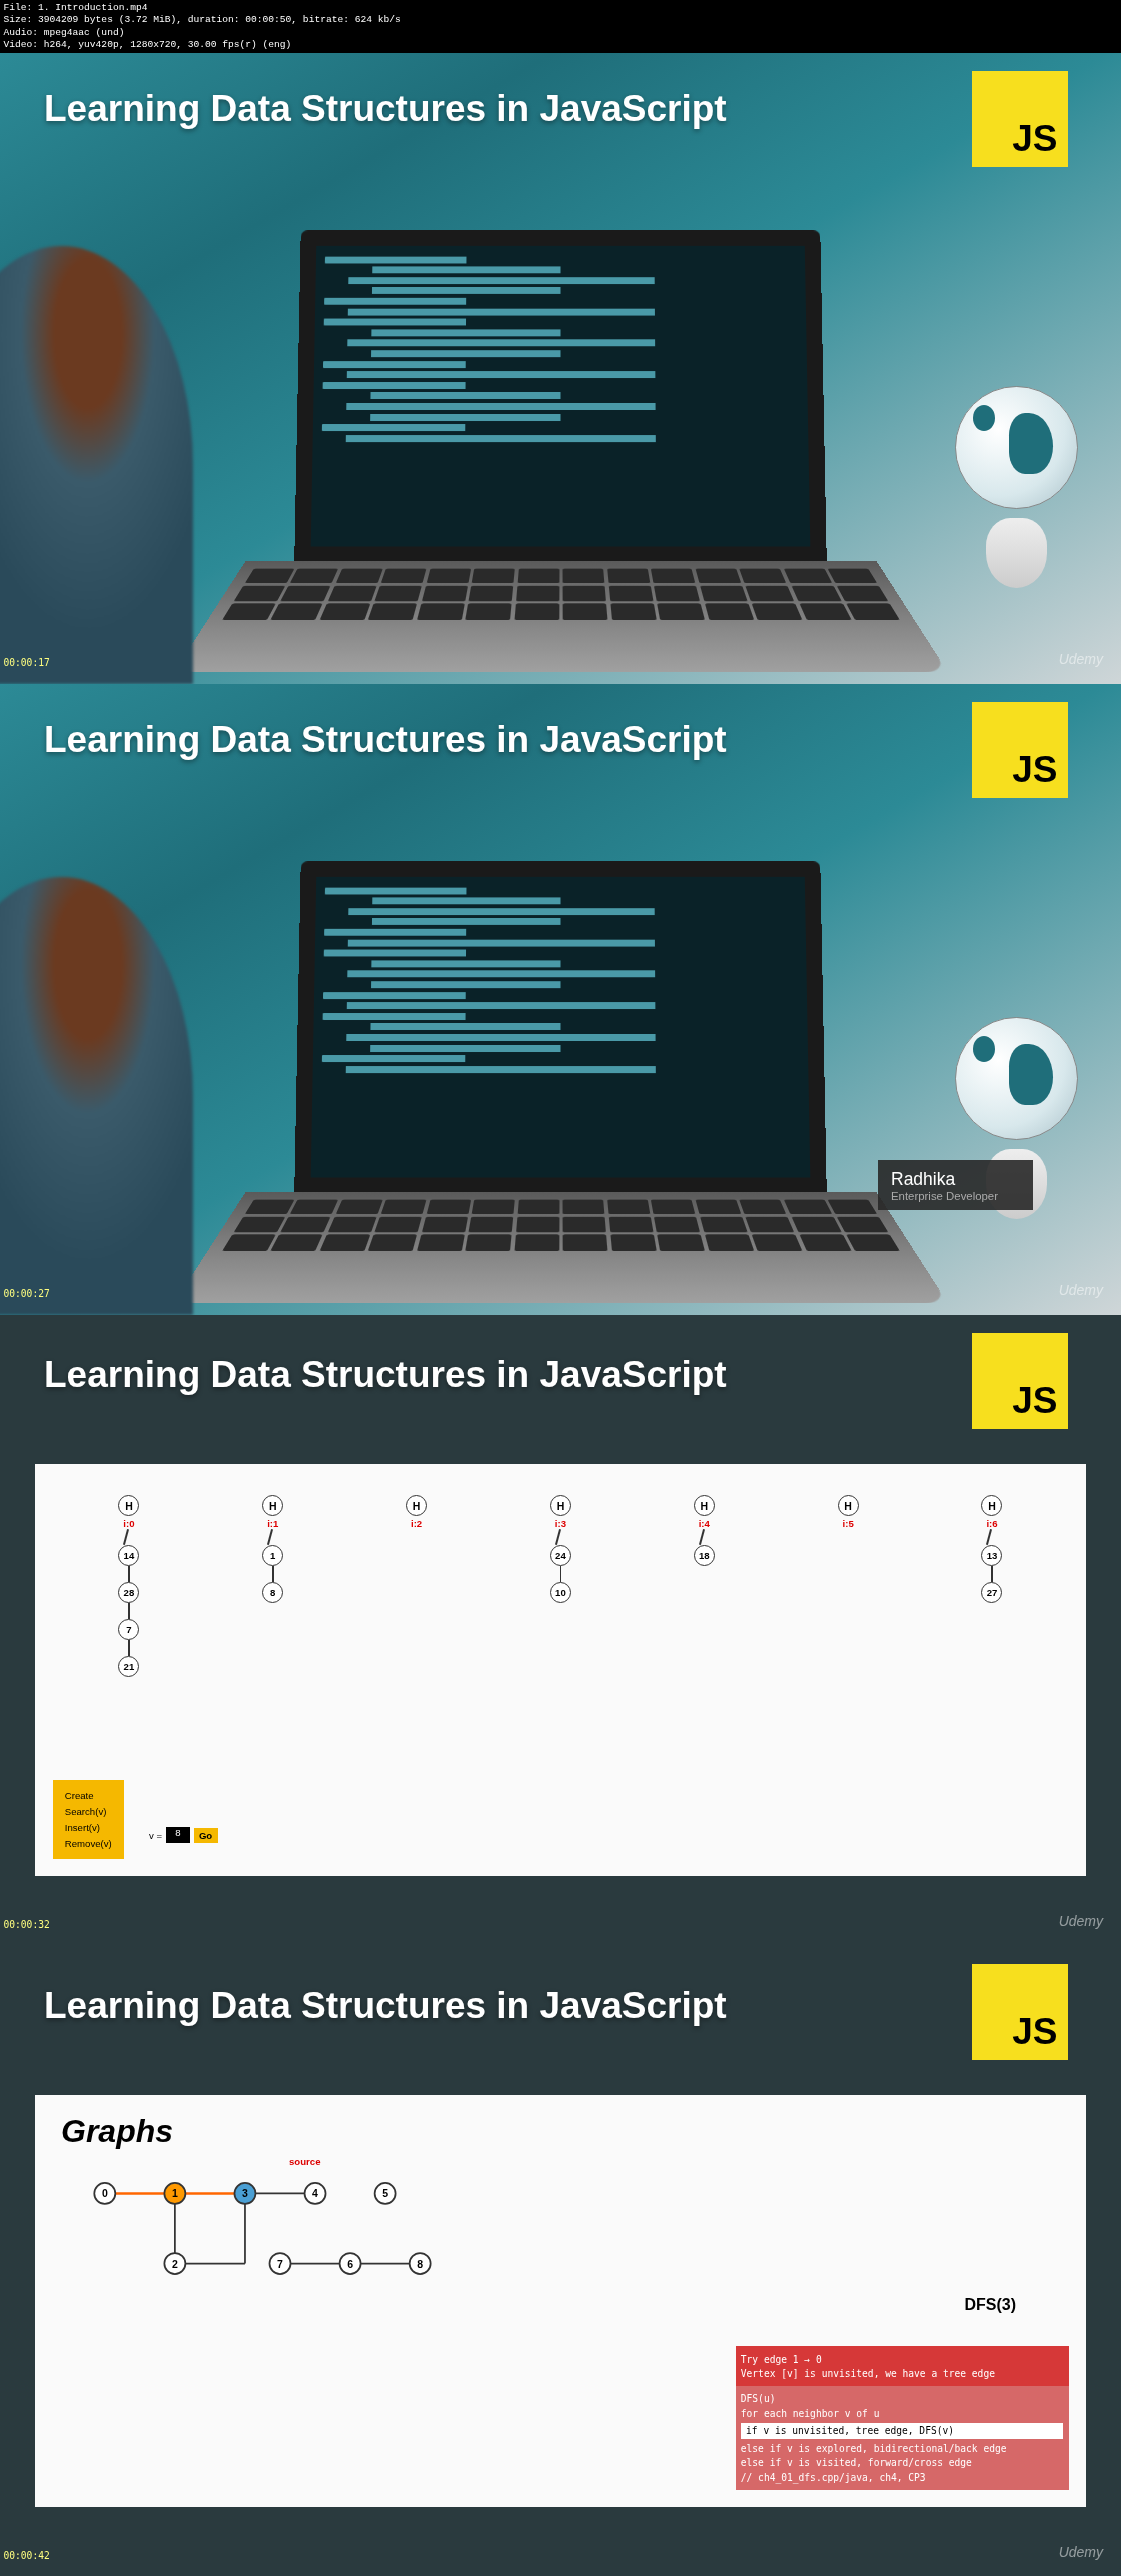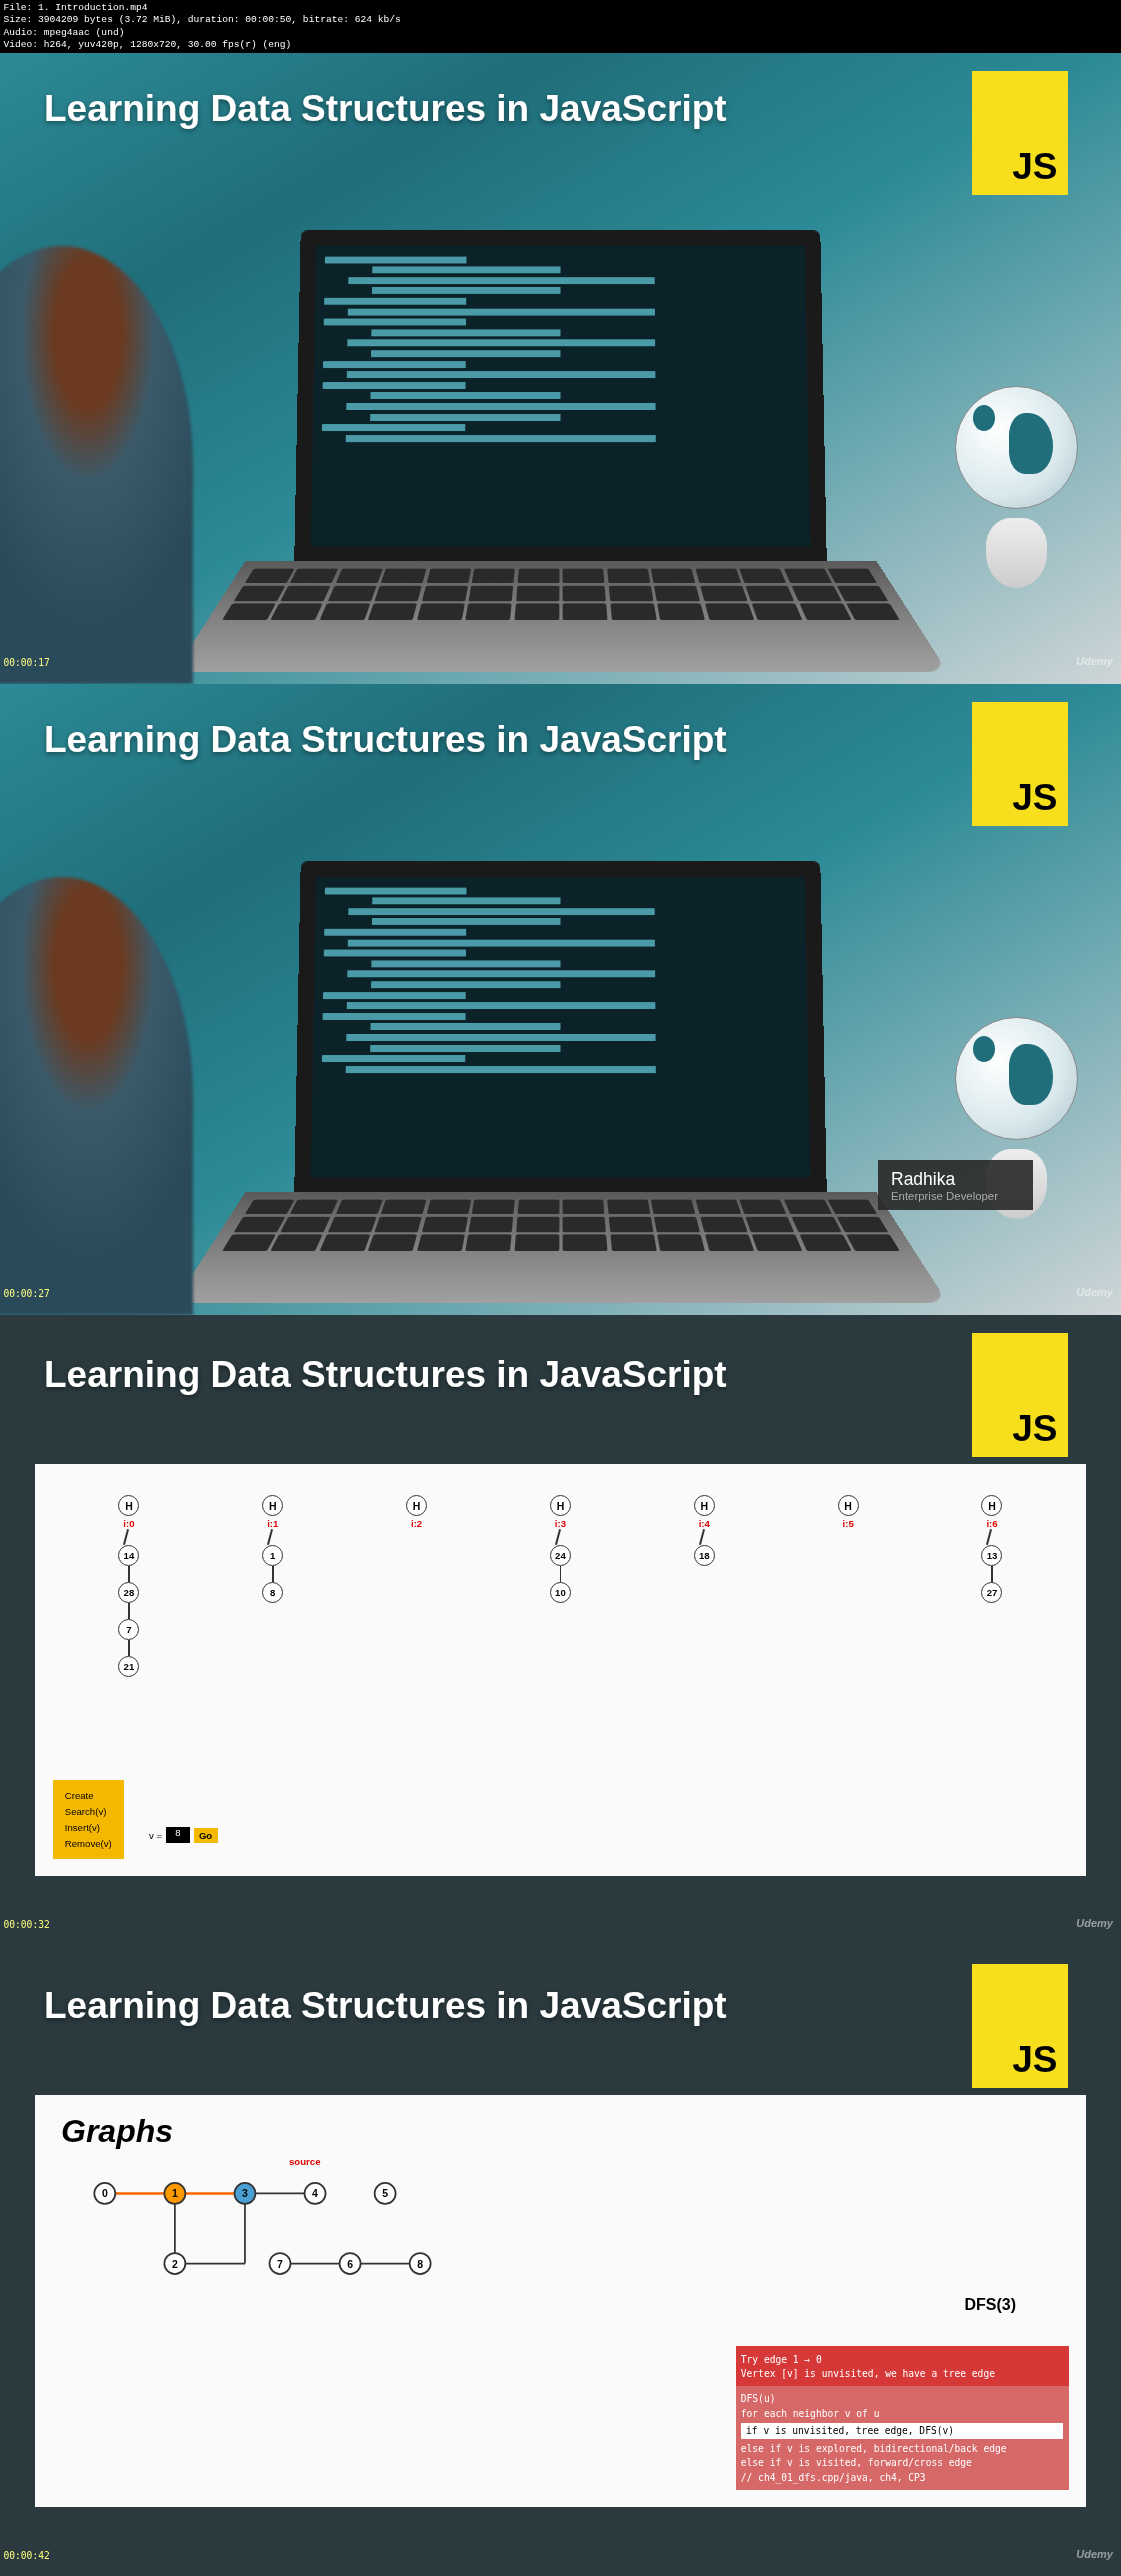--- a/index.html
+++ b/index.html
@@ -6,25 +6,25 @@
 body { font-family: Arial, Helvetica, sans-serif; background: #000; width: 1121px; }
 
 .info-bar { background: #000; color: #fff; font-family: Liberation Mono, monospace; font-size: 9.6px; padding: 1.8px 3.5px; line-height: 1.3; }
 
 .frame { width: 1121px; position: relative; }
 
 .frame-photo { height: 631px; background: linear-gradient(150deg, #2c8a96 0%, #1f6e7a 25%, #2c8a96 50%, #cfd6d8 100%); overflow: hidden; }
 
 .title-overlay { position: absolute; top: 35px; left: 44px; color: #fff; font-size: 37px; font-weight: bold; text-shadow: 0 1.8px 5.3px rgba(0,0,0,0.4); z-index: 5; }
 
-.js-badge { position: absolute; top: 17.5px; right: 53px; width: 96px; height: 124px; background: #f7df1e; display: flex; align-items: flex-end; justify-content: flex-end; padding: 7px 10.5px; font-size: 37px; font-weight: bold; color: #000; z-index: 5; }
+.js-badge { position: absolute; top: 17.5px; right: 53px; width: 96px; height: 96px; background: #f7df1e; display: flex; align-items: flex-end; justify-content: flex-end; padding: 7px 10.5px; font-size: 37px; font-weight: bold; color: #000; z-index: 5; }
 
 .timestamp { position: absolute; bottom: 16px; left: 3.5px; color: #ffff80; font-family: monospace; font-size: 9.6px; z-index: 10; }
 
-.udemy-logo { position: absolute; bottom: 17.5px; right: 8px; color: rgba(255,255,255,0.5); font-size: 11px; font-style: italic; z-index: 5; font-weight: bold; }
+.udemy-logo { position: absolute; bottom: 17.5px; right: 18px; color: rgba(255,255,255,0.5); font-size: 14px; font-style: italic; z-index: 5; }
 
 .laptop { position: absolute; bottom: -35px; left: 50%; transform: translateX(-50%); width: 631px; }
 .screen-bezel { width: 526px; height: 333px; margin: 0 auto; background: #1a1a1a; border-radius: 7px 7px 0 0; padding: 16px; transform: perspective(701px) rotateX(3deg); }
 .screen { width: 100%; height: 100%; background: #0a2228; display: flex; flex-direction: column; padding: 8.8px; }
 .code-line { height: 7px; margin: 1.8px 0; background: linear-gradient(90deg, #4a9aa8 0%, #4a9aa8 30%, transparent 30%); border-radius: 0.9px; }
 .code-line:nth-child(2n) { background: linear-gradient(90deg, transparent 0%, transparent 10%, #4a9aa8 10%, #4a9aa8 50%, transparent 50%); }
 .code-line:nth-child(3n) { background: linear-gradient(90deg, transparent 0%, transparent 5%, #4a9aa8 5%, #4a9aa8 70%, transparent 70%); }
 .keyboard { width: 631px; height: 158px; background: linear-gradient(180deg, #5a5a5a, #a0a0a0); border-radius: 0 0 17.5px 17.5px; transform: perspective(701px) rotateX(55deg); transform-origin: top; }
 .keys { display: grid; grid-template-columns: repeat(14, 1fr); gap: 3.5px; padding: 13px; height: 105px; }
 .key { background: #2a2a2a; border-radius: 2.6px; }

